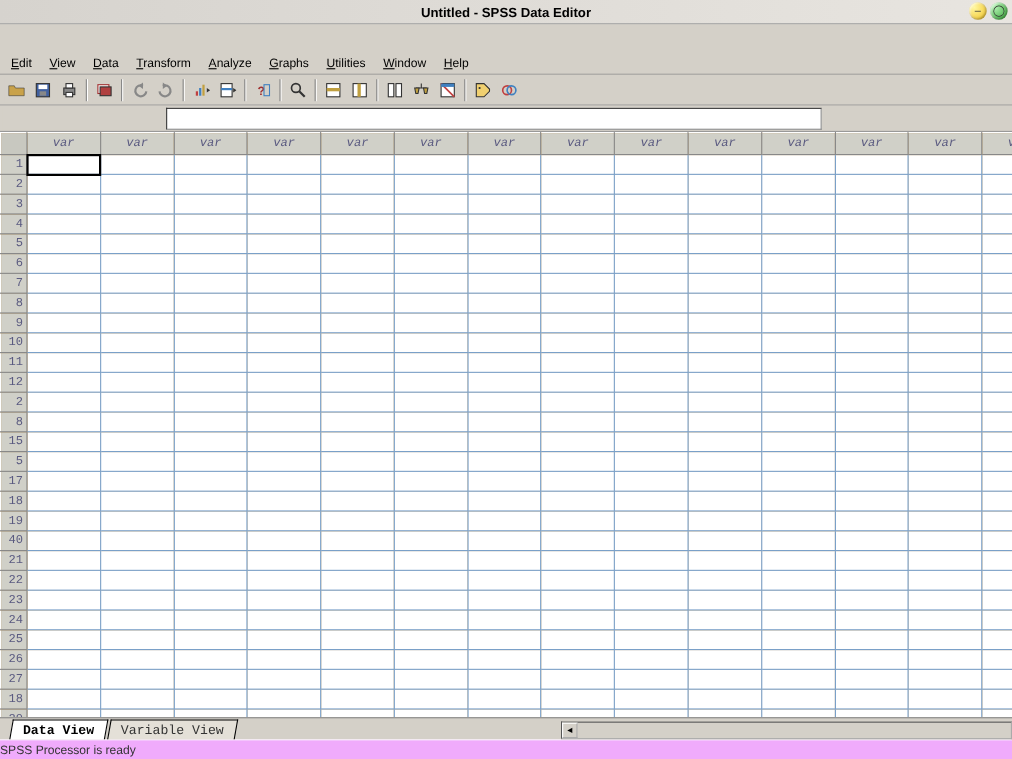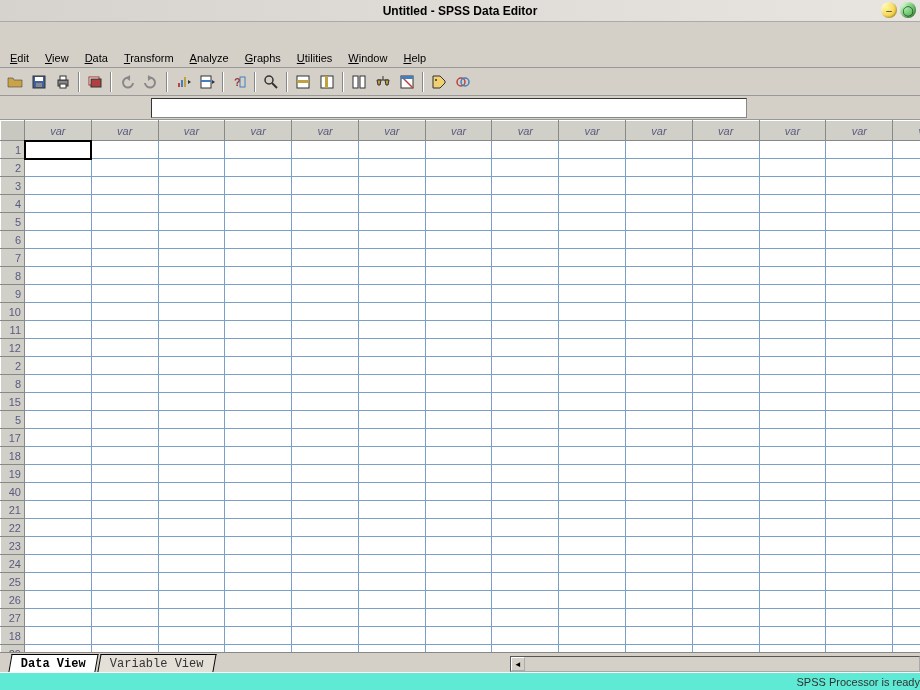--- a/index.html
+++ b/index.html
@@ -93,20 +93,21 @@
     margin-left: 4px;
     background: #fff;
     border: 1px inset #888;
   }
 
   .sheet-area {
     flex: 1;
     overflow: hidden;
     position: relative;
     background: #a16207;
+    font-family: Liberation Mono, monospace;
   }
   table.grid {
     border-collapse: collapse;
     table-layout: fixed;
     width: 960px;
   }
   table.grid th, table.grid td {
     border: 1px solid #7aa0c8;
     font-size: 11px;
     padding: 0;
@@ -170,25 +171,25 @@
     border:1px inset #aaa;
     display:flex; align-items:center;
   }
   .hscroll-stub .arrow {
     width:14px;height:14px;background:#d4d0c8;border:1px outset #fff;
     display:flex;align-items:center;justify-content:center;font-size:8px;
   }
 
   .statusbar {
     height: 18px;
-    background: #5eead4;
+    background: #f0abfc;
     border-top: 1px solid #fff;
     display:flex;
     align-items:center;
-    justify-content:flex-end;
+    justify-content:flex-start;
     font-size: 11px;
     color:#333;
   }
 </style>
 </head>
 <body>
 
 <div class="titlebar">
   <div class="title">Untitled - SPSS Data Editor</div>
   <div class="win-controls">

